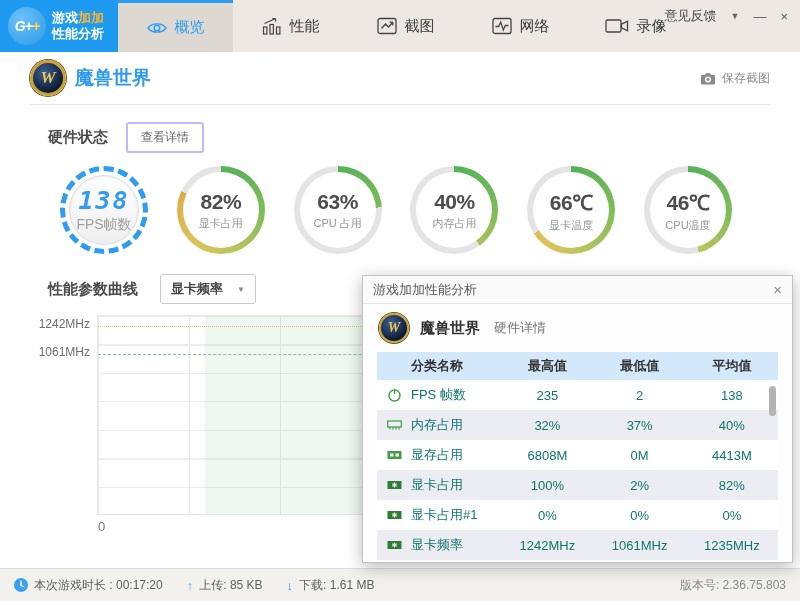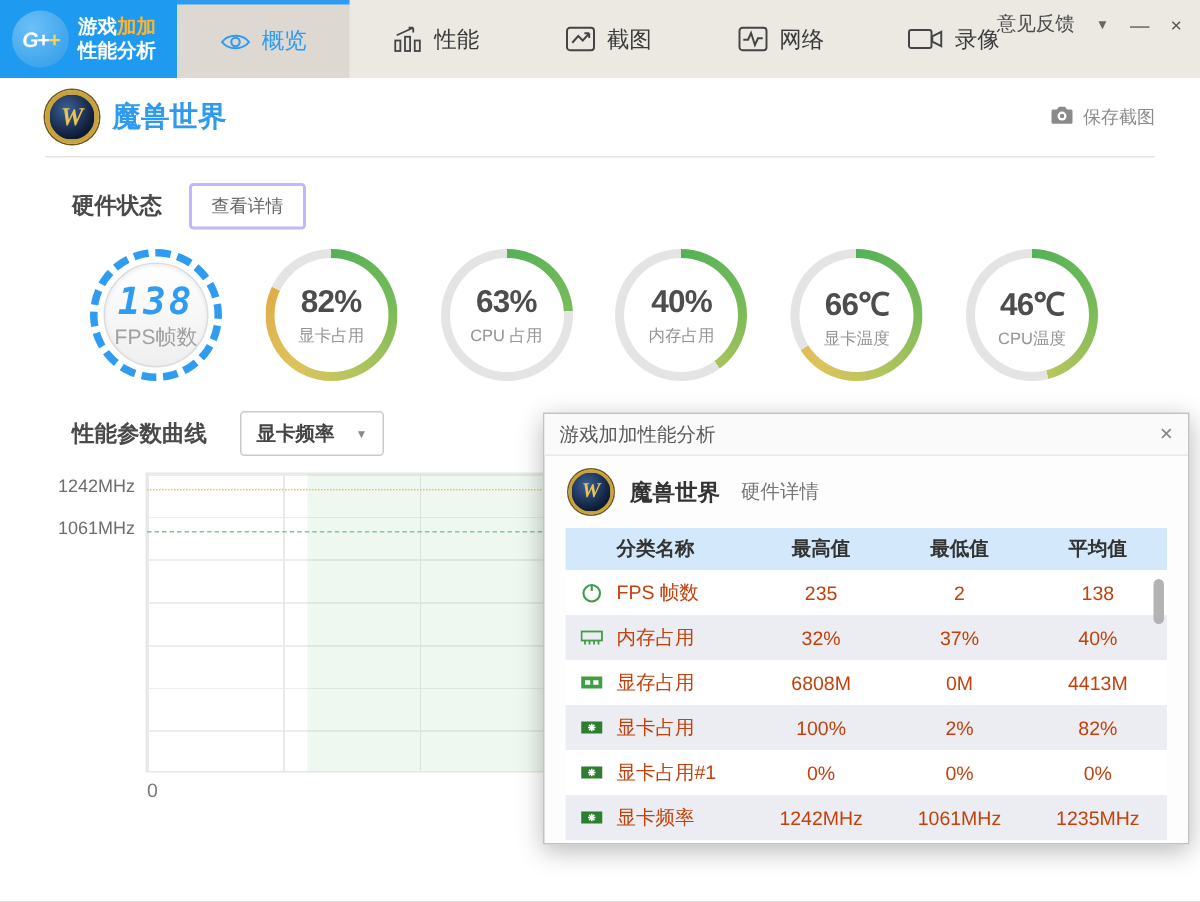--- a/index.html
+++ b/index.html
@@ -19,21 +19,21 @@
   .tab.active { background:#ddd9d2; color:#2e9bf1; border-top:3px solid #2e9bf1; }
   .win-controls { position:absolute; top:7px; right:12px; display:flex; align-items:center; gap:14px; font-size:13px; color:#4a4a4a; }
   .win-controls .glyph { font-size:13px; color:#555; cursor:pointer; }
   .win-controls .caret { font-size:9px; color:#666; }
 
   
   .main { position:relative; height:516px; background:#fff; }
   .game-header { height:53px; margin:0 30px; border-bottom:1px solid #e5e5e5; display:flex; align-items:center; }
   .wow-icon { width:36px; height:36px; border-radius:50%; background:radial-gradient(circle at 38% 32%, #3c5f95, #0c1a33 72%); border:3px solid #c9a23c; box-shadow:0 0 0 1px #6b5618; color:#e9c452; display:flex; align-items:center; justify-content:center; font-family:"Liberation Serif", serif; font-weight:bold; font-style:italic; font-size:17px; flex:0 0 auto; }
   .game-title { margin-left:9px; font-size:19px; font-weight:bold; color:#2e9bf1; }
-  .save-shot { margin-left:auto; display:flex; align-items:flex-start; gap:6px; font-size:12px; color:#8b8b8b; cursor:pointer; }
+  .save-shot { margin-left:auto; display:flex; align-items:center; gap:6px; font-size:12px; color:#8b8b8b; cursor:pointer; }
 
   .hw-row { margin:17px 18px 0 48px; display:flex; align-items:center; gap:18px; }
   .section-title { font-size:15px; font-weight:bold; color:#4a4a4a; }
   .btn-outline { font-size:12px; color:#666; background:#fff; border:2px solid #c4b5fd; border-radius:3px; padding:5px 13px; cursor:pointer; }
 
   .gauges { margin-top:13px; padding:0 68px 0 60px; display:flex; justify-content:space-between; }
   .gauge { width:88px; text-align:center; }
   .ring { width:88px; height:88px; border-radius:50%; background:#e4e4e4; display:flex; align-items:center; justify-content:center; }
   .ring-inner { width:76px; height:76px; border-radius:50%; background:#fff; display:flex; flex-direction:column; align-items:center; justify-content:center; }
   .g-value { font-size:21px; font-weight:bold; color:#4d4d4d; letter-spacing:-0.5px; }
@@ -60,21 +60,21 @@
 
   
   .dialog { position:absolute; left:362px; top:275px; width:431px; height:288px; background:#fdfdfd; border:1px solid #c2c2c2; box-shadow:0 4px 16px rgba(0,0,0,.28); z-index:10; }
   .dlg-titlebar { height:28px; background:#fafafa; border-bottom:1px solid #e8e8e8; display:flex; align-items:center; padding:0 10px; font-size:13px; color:#5a5a5a; }
   .dlg-close { margin-left:auto; font-size:15px; color:#888; cursor:pointer; line-height:1; }
   .dlg-subheader { display:flex; align-items:center; padding:9px 16px 7px; }
   .wow-icon.small { width:30px; height:30px; font-size:14px; border-width:2px; }
   .dlg-game { margin-left:11px; font-size:15px; font-weight:bold; color:#333; }
   .dlg-sub { margin-left:14px; font-size:13px; color:#777; }
   .dlg-table { position:relative; margin:2px 14px 0; background:#fff; }
-  .t-row { display:flex; align-items:center; height:30px; font-size:13px; color:#c2410c; }
+  .t-row { display:flex; align-items:center; height:30px; font-size:13px; color:#0f766e; }
   .t-head { height:28px; background:#d3e8fa; font-weight:bold; color:#333; }
   .c-name { flex:0 0 31%; display:flex; align-items:center; gap:9px; padding-left:9px; }
   .t-head .c-name { padding-left:34px; }
   .c-val { flex:1; text-align:center; }
   .t-body .t-row:nth-child(even) { background:#ebedf2; }
   .row-icon { display:flex; align-items:center; flex:0 0 16px; justify-content:center; }
   .scroll-thumb { position:absolute; right:2px; top:34px; width:7px; height:30px; border-radius:4px; background:#b3b3b3; cursor:pointer; }
 
   
   .status-bar { position:absolute; left:0; right:0; bottom:0; height:33px; background:#f2f1ee; border-top:1px solid #dcdcdc; display:flex; align-items:center; padding:0 14px; font-size:12px; color:#5f5f5f; gap:6px; }
@@ -338,14 +338,28 @@
           </div>
           <div class="c-val">1242MHz</div>
           <div class="c-val">1061MHz</div>
           <div class="c-val">1235MHz</div>
         </div>
       </div>
       <div class="scroll-thumb"></div>
     </div>
   </div>
 
+  <div class="status-bar">
+    <svg width="14" height="14" viewBox="0 0 14 14">
+        <circle cx="7" cy="7" r="7" fill="#3aa0f3"></circle>
+        <path d="M7 3.3 V7.4 L9.6 8.6" stroke="#fff" stroke-width="1.4" fill="none" stroke-linecap="round"></path>
+      </svg>
+    <span>本次游戏时长 : 00:17:20</span>
+    <span class="sb-gap"></span>
+    <span class="arrow">↑</span>
+    <span>上传: 85 KB</span>
+    <span class="sb-gap"></span>
+    <span class="arrow">↓</span>
+    <span>下载: 1.61 MB</span>
+    <span class="sb-version">版本号: 2.36.75.803</span>
+  </div>
 
 </div>
 
 </body></html>

